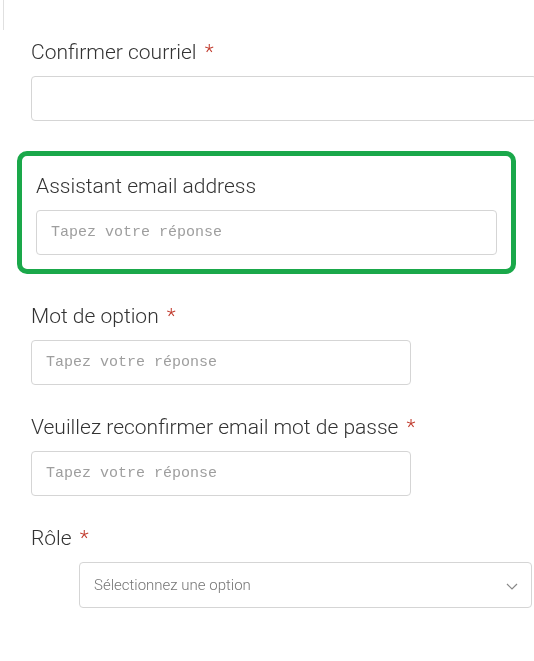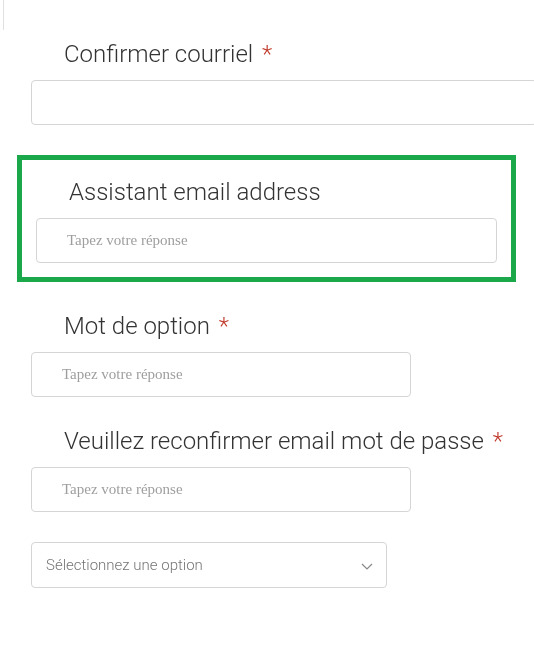--- a/index.html
+++ b/index.html
@@ -26,70 +26,70 @@
       width: 1px;
       height: 30px;
       background: #e0e0e0;
     }
     .field-group {
       margin-bottom: 30px;
       padding-left: 28px;
       padding-right: 0;
     }
     .field-label {
-      font-size: 24px;
+      font-size: 21px;
       font-weight: 300;
       color: #333;
       margin-bottom: 12px;
       display: block;
-      margin-left: 33px;
     }
     .required-asterisk {
       color: #c0392b;
       margin-left: 3px;
     }
     .text-input {
       width: 100%;
       max-width: 506px;
-      padding: 13px 30px;
+      padding: 13px 14px;
       font-size: 15px;
       font-weight: 300;
       color: #333;
       border: 1px solid #d5d5d5;
       border-radius: 4px;
       outline: none;
-      font-family: Liberation Serif, serif;
+      font-family: Liberation Mono, monospace;
     }
     .text-input::placeholder {
       color: #9e9e9e;
       font-weight: 300;
     }
     .input-wide {
       width: 506px;
       max-width: none;
     }
     .input-narrow {
       width: 380px;
     }
     .highlight-box {
       border: 5px solid #1aa84a;
-      border-radius: 0;
+      border-radius: 10px;
       margin: 0 18px 30px 14px;
       padding: 18px 14px 14px 14px;
     }
     .highlight-box .field-group {
       padding: 0;
       margin: 0;
     }
     .highlight-box .text-input {
       width: 100%;
     }
     .select-wrapper {
       position: relative;
-      width: 356px;
+      width: 453px;
+      margin-left: 48px;
     }
     .select-input {
       width: 100%;
       padding: 13px 40px 13px 14px;
       font-size: 15px;
       font-weight: 300;
       color: #9e9e9e;
       border: 1px solid #d5d5d5;
       border-radius: 4px;
       outline: none;
@@ -145,20 +145,24 @@
 
   <div class="field-group">
     <label class="field-label">
       <span>Veuillez reconfirmer email mot de passe</span>
       <span class="required-asterisk">*</span>
     </label>
     <input type="password" class="text-input input-narrow" placeholder="Tapez votre réponse" style="">
   </div>
 
   <div class="field-group">
+    <label class="field-label">
+      <span>Rôle</span>
+      <span class="required-asterisk">*</span>
+    </label>
     <div class="select-wrapper">
       <input type="text" readonly="" class="select-input" placeholder="Sélectionnez une option" style="">
       <span class="chevron-icon">
         <svg width="12" height="8" viewBox="0 0 12 8" fill="none">
           <path d="M1 1.5L6 6.5L11 1.5" stroke="#888" stroke-width="1.2" fill="none"></path>
         </svg>
       </span>
     </div>
   </div>
 

